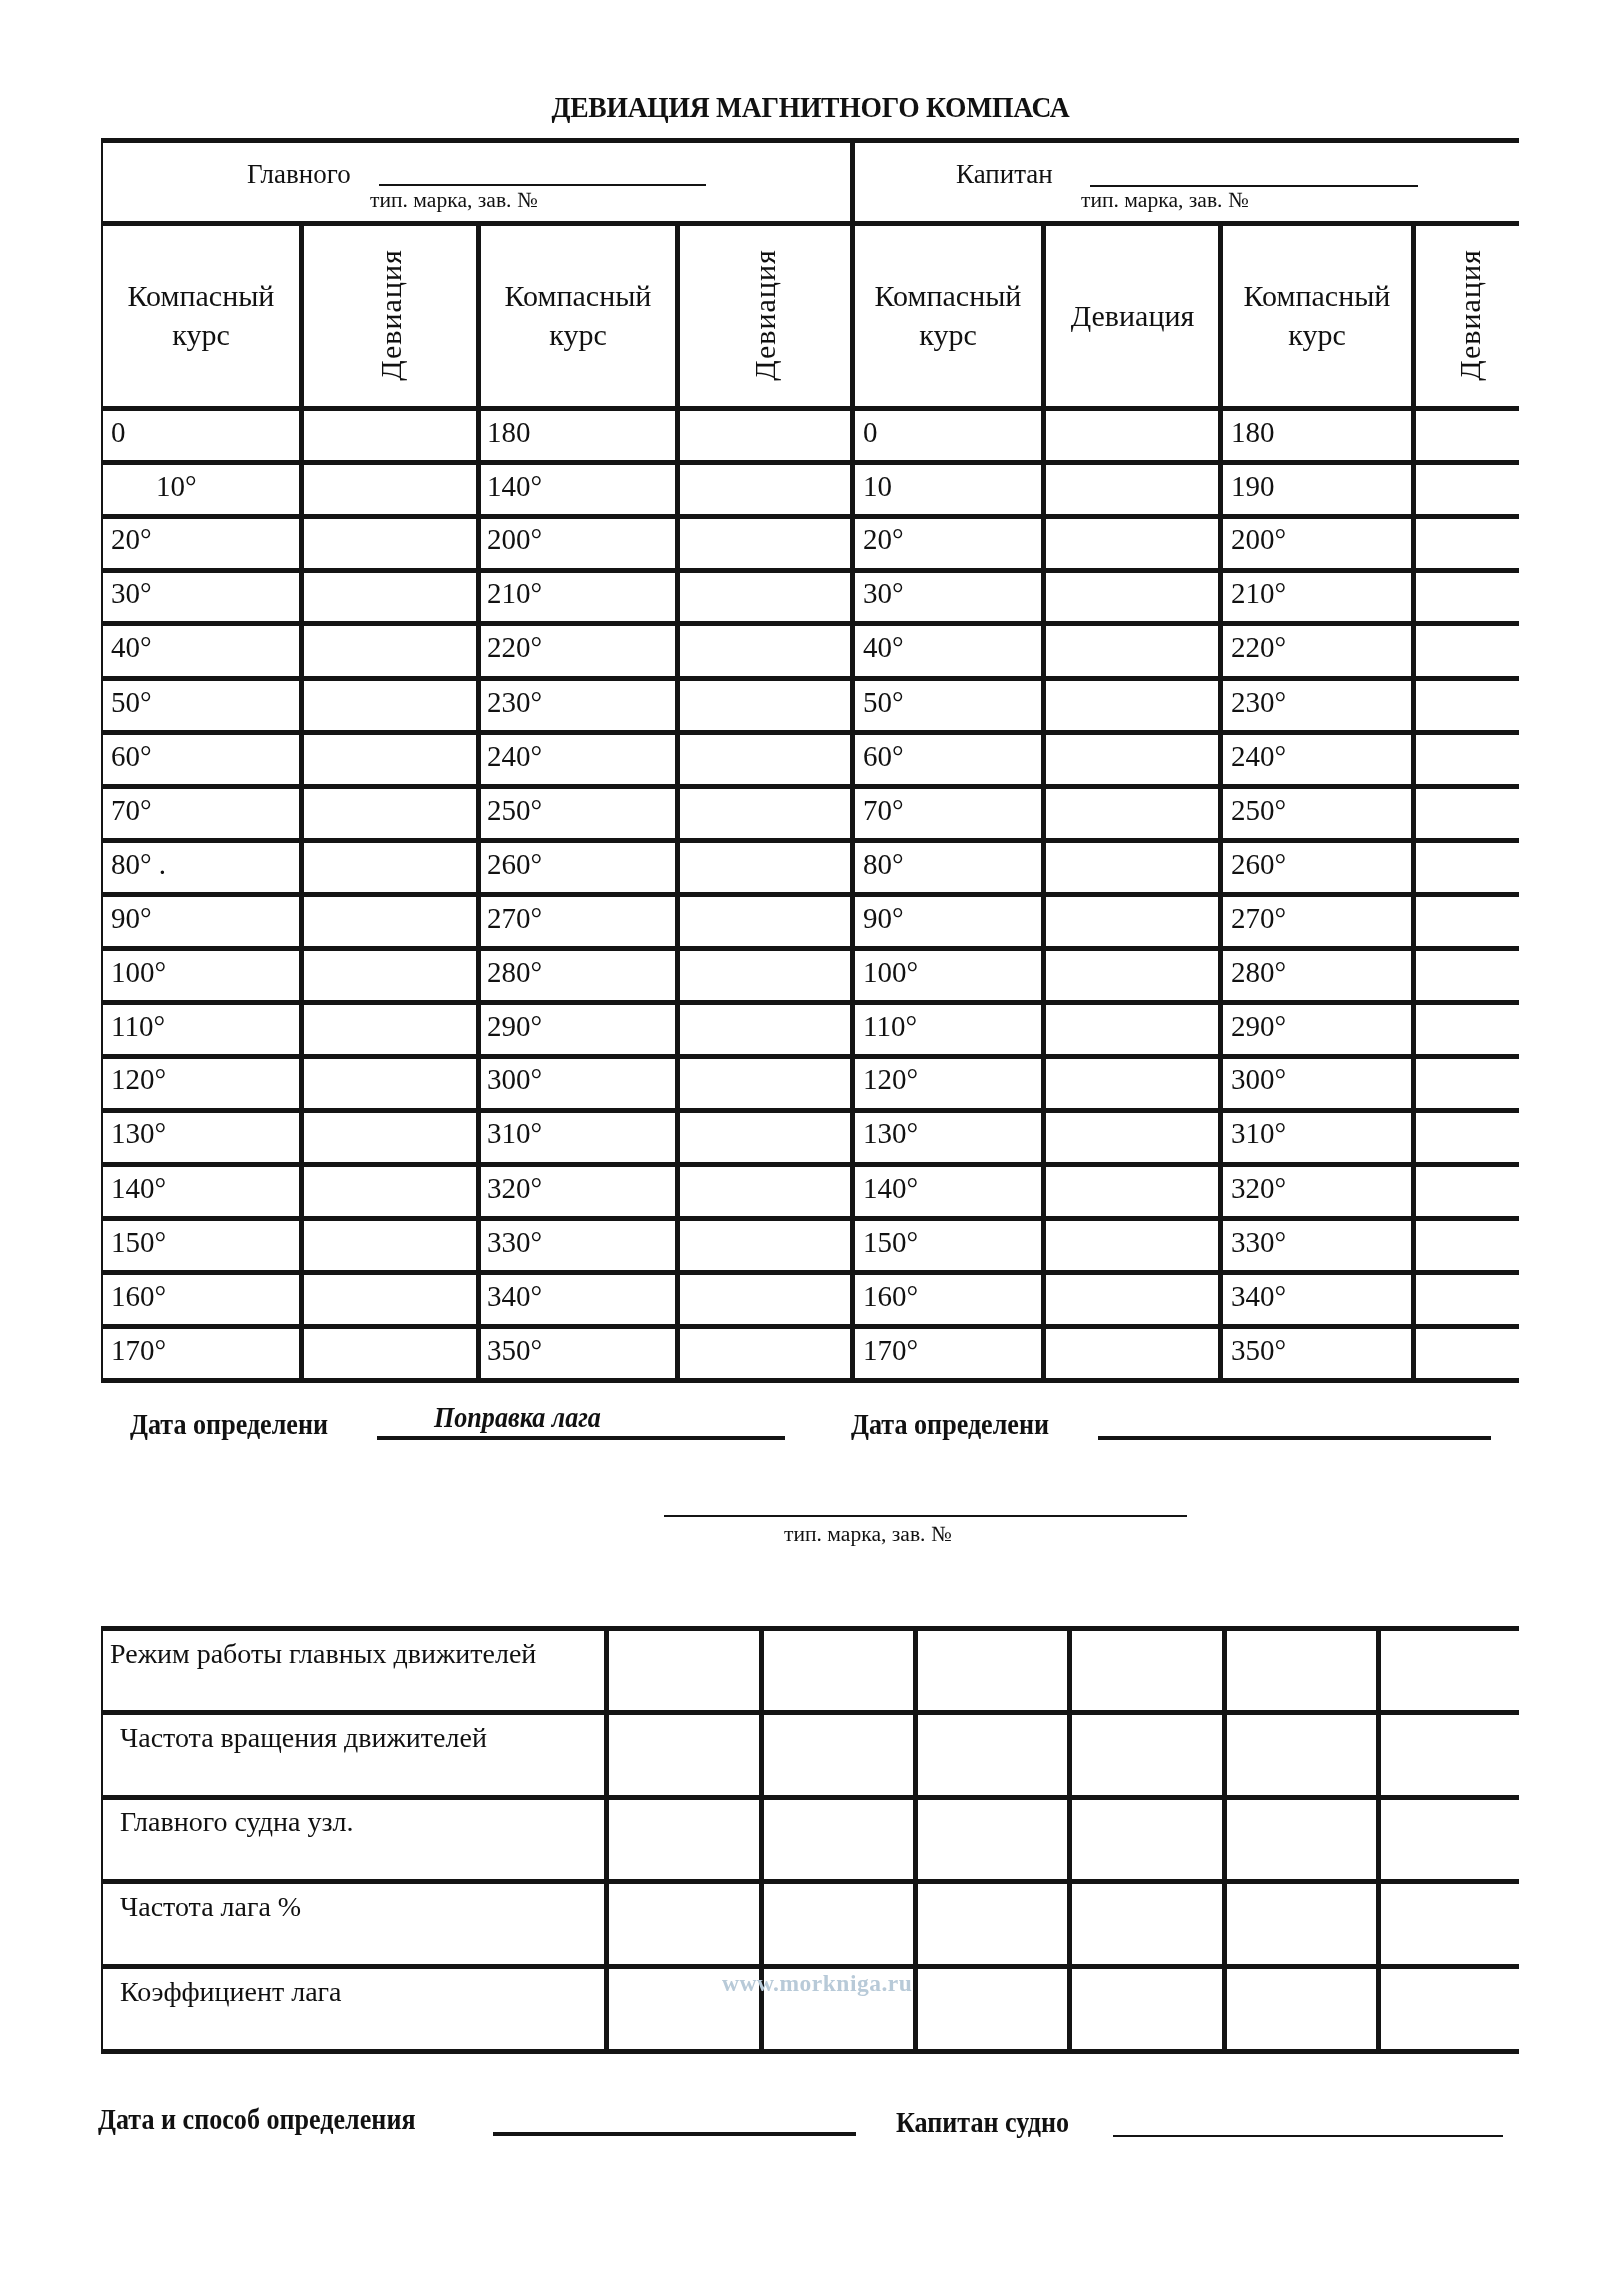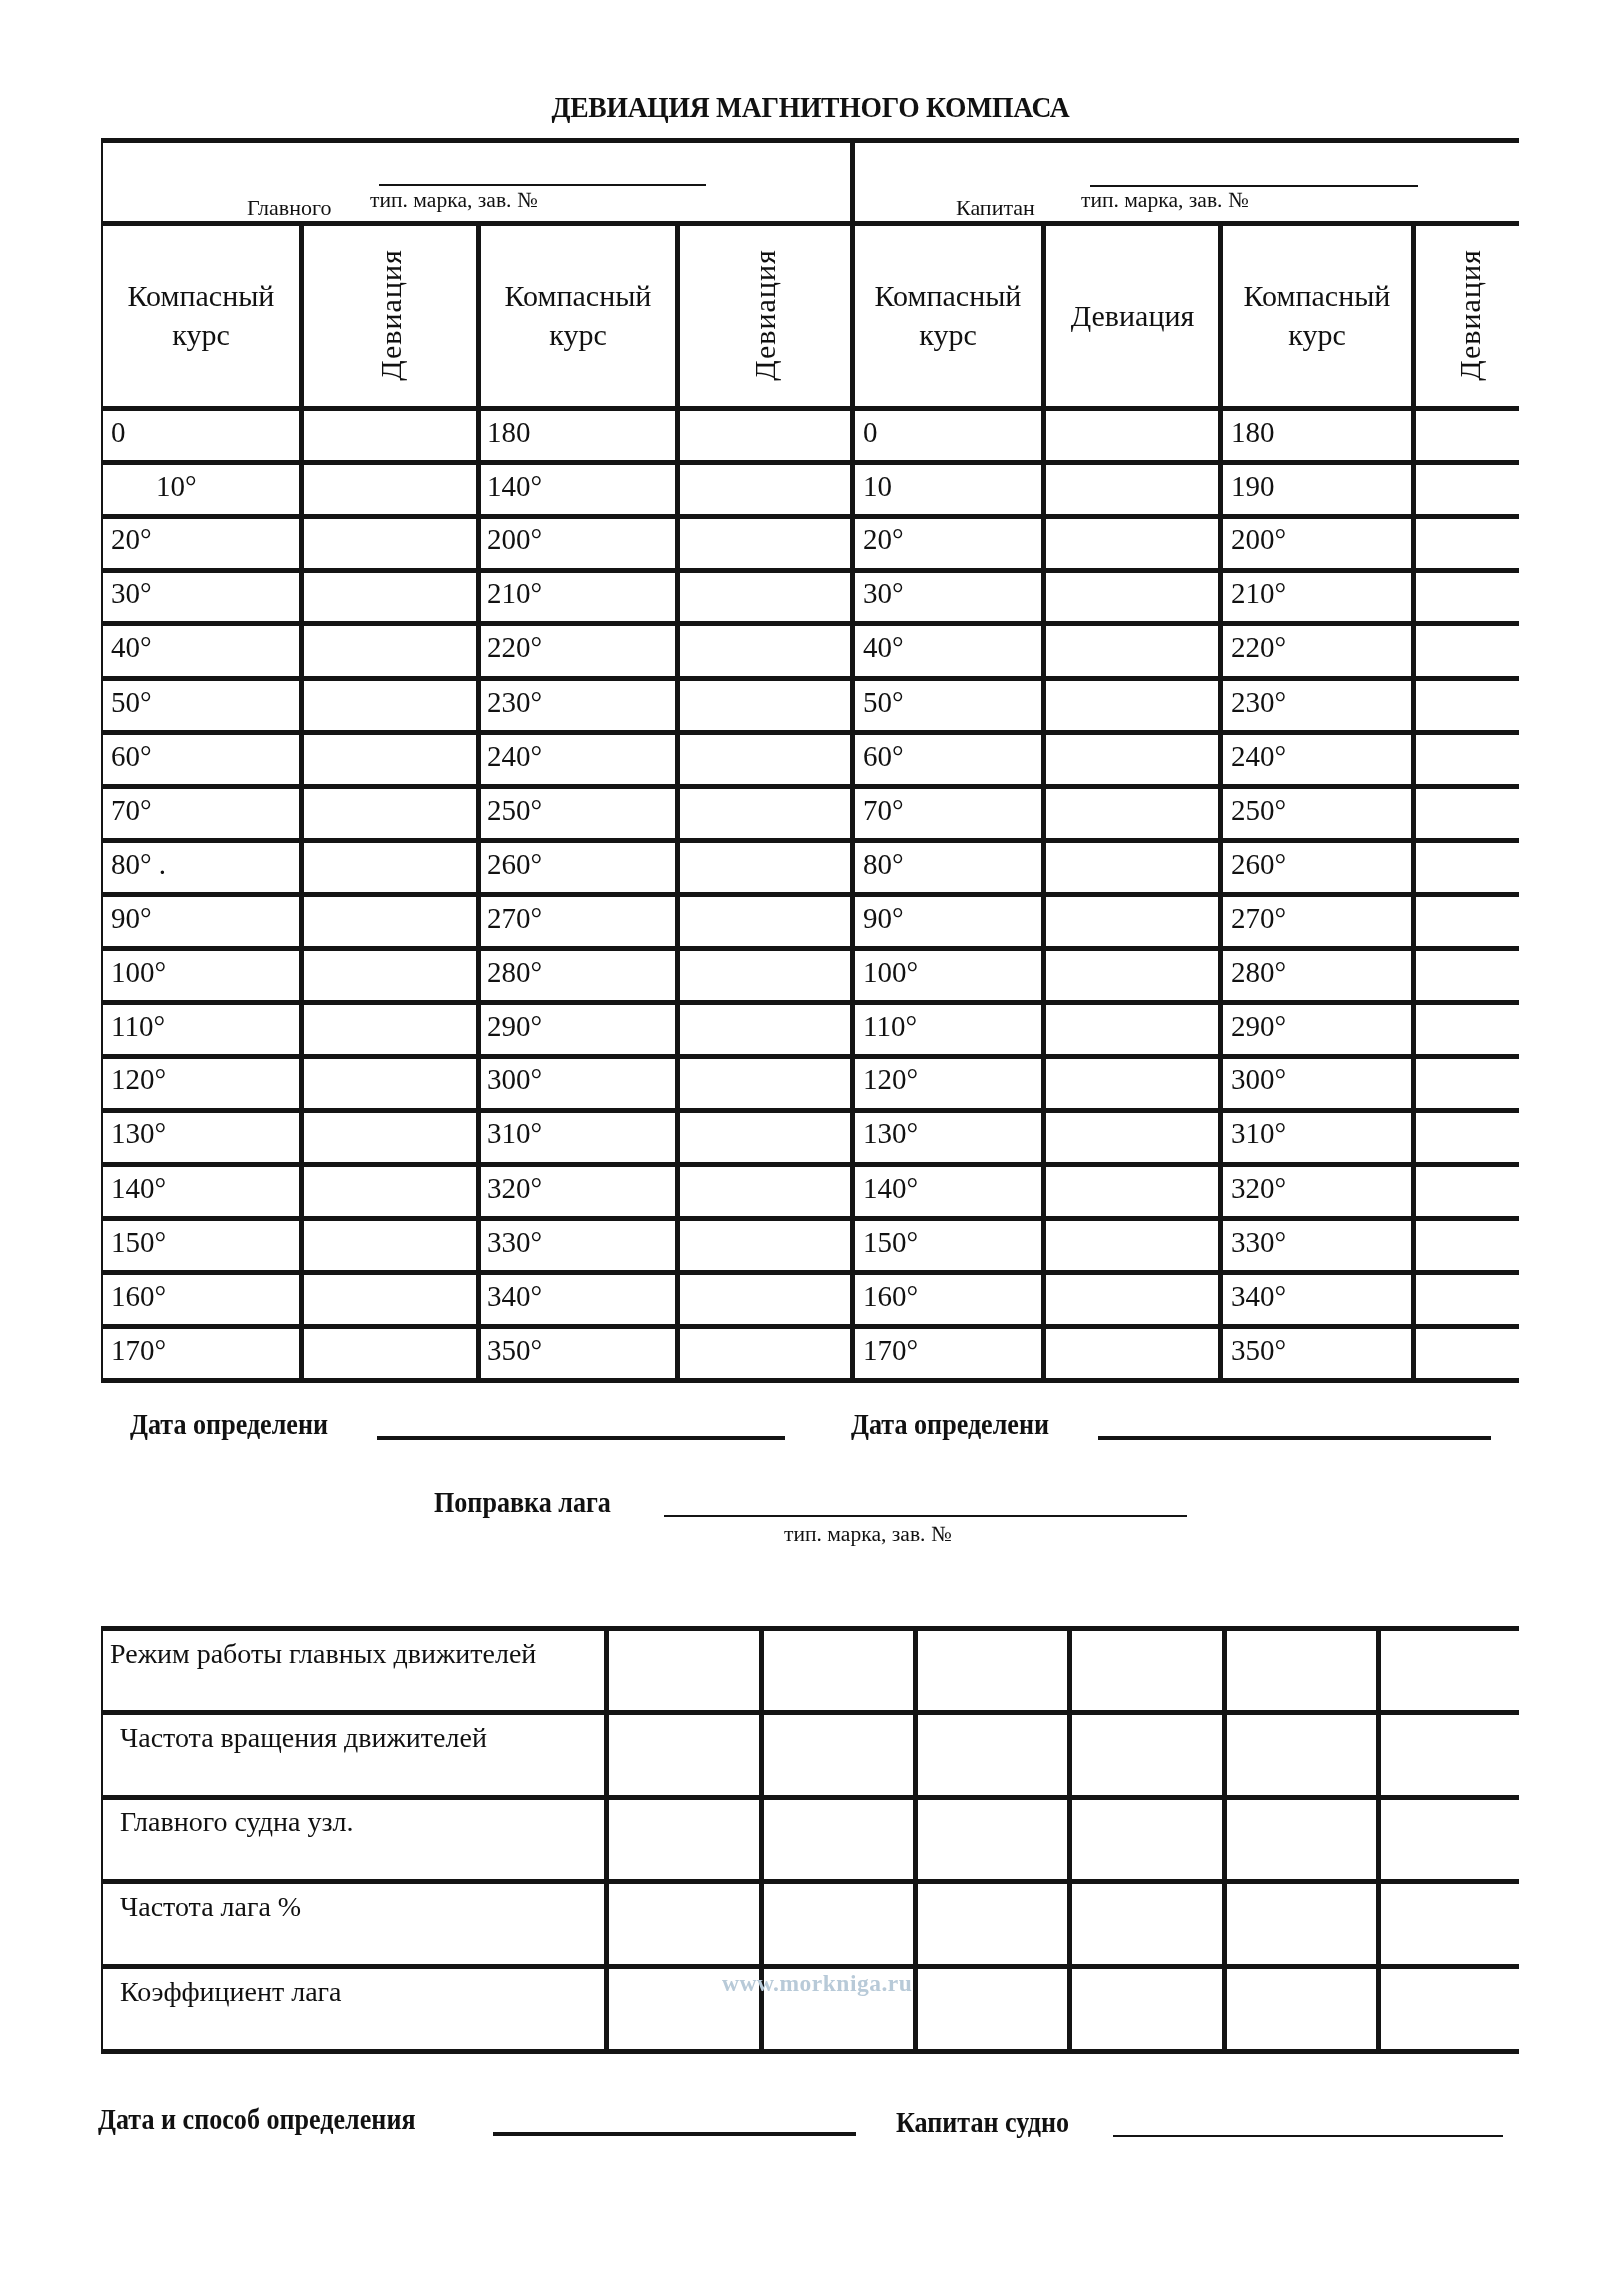--- a/index.html
+++ b/index.html
@@ -8,21 +8,21 @@
   .hline { position: absolute; height: 4.9px; background: #141414; }
   .vline { position: absolute; width: 4.9px; background: #141414; }
   .thin-v { position: absolute; width: 2px; background: #141414; }
   .uline { position: absolute; height: 2px; background: #141414; }
   .uline-bold { position: absolute; height: 3.9px; background: #141414; }
 
   .title { position: absolute; left: 0; width: 1621px; top: 90px; text-align: center;
            font-weight: bold; font-size: 30px; letter-spacing: -0.3px; }
   .title span { display: inline-block; transform: scaleX(0.92); transform-origin: center; }
 
-  .hdr-label { position: absolute; font-size: 22px; line-height: 35px; white-space: nowrap; margin-top: 33px; }
+  .hdr-label { position: absolute; font-size: 27px; line-height: 35px; white-space: nowrap; }
   .hdr-sub { position: absolute; font-size: 21.6px; line-height: 25.5px; white-space: nowrap; }
 
   .col-head { position: absolute; top: 224px; height: 182px; display: flex; align-items: center; justify-content: center;
               text-align: center; font-size: 30px; line-height: 39px; }
   .col-head .inner { display: block; }
   .rot { position: absolute; top: 224px; height: 182px; display: flex; align-items: center; justify-content: center; }
   .rot span { display: inline-block; transform: rotate(-90deg); white-space: nowrap; font-size: 30px; letter-spacing: 1px; }
 
   .cell-text { position: absolute; font-size: 29px; line-height: 35px; white-space: nowrap; }
 
@@ -255,21 +255,21 @@
       <div class="cell-text" style="left: 1231px; top: 1333px;">350°</div>
       <div class="blank-cell" style="left: 1416px; width: 103px; top: 1330px; height: 48px;"></div>
     </div>
 </div>
 
 <div class="bold-label" style="left:130px; top:1407px;"><span>Дата определени</span></div>
 <div class="uline-bold" style="left:377px; top:1436px; width:408px;"></div>
 <div class="bold-label" style="left:851px; top:1407px;"><span>Дата определени</span></div>
 <div class="uline-bold" style="left:1098px; top:1436px; width:393px;"></div>
 
-<div class="bold-label" style="left:434px; top:1485px;"><span>Поправка лага</span></div>
+<div class="bold-label" style="left:434px; top:1400px;font-style:italic;"><span>Поправка лага</span></div>
 <div class="uline" style="left:664px; top:1515px; width:523px;"></div>
 <div class="hdr-sub" style="left:784px; top:1522px;">тип. марка, зав. №</div>
 
 <div>
   <div id="t2-lines">
       <div class="hline" style="left: 101px; width: 1418px; top: 1626px;"></div>
       <div class="hline" style="left: 101px; width: 1418px; top: 1710px;"></div>
       <div class="hline" style="left: 101px; width: 1418px; top: 1795px;"></div>
       <div class="hline" style="left: 101px; width: 1418px; top: 1879px;"></div>
       <div class="hline" style="left: 101px; width: 1418px; top: 1964px;"></div>

